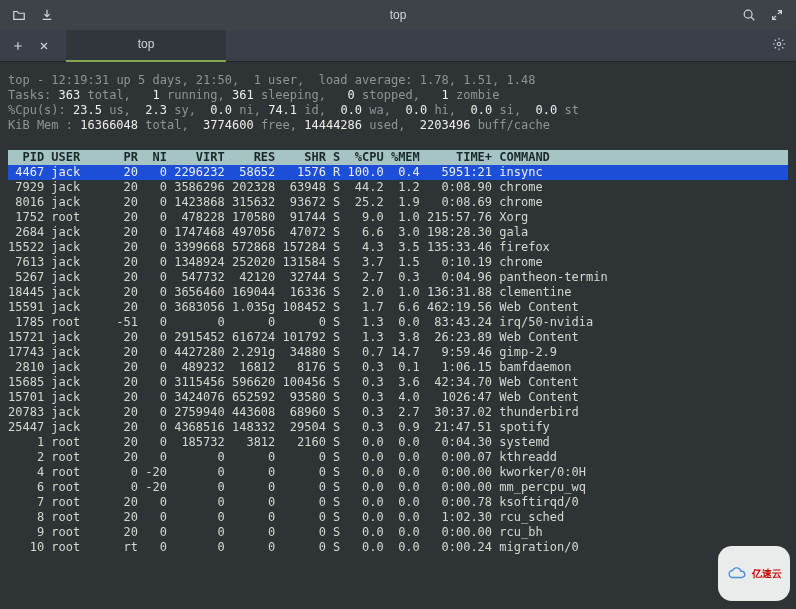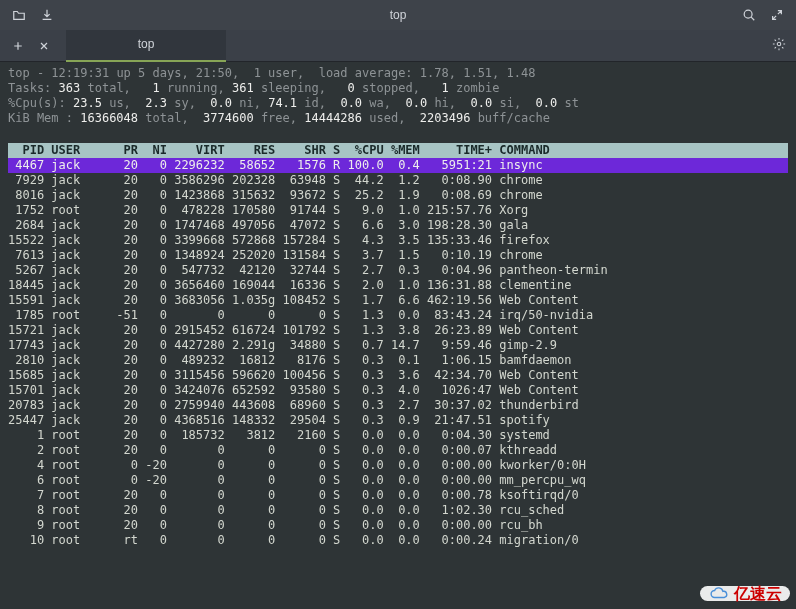--- a/index.html
+++ b/index.html
@@ -7,29 +7,29 @@
 .titlebar{background:#3e434a;height:30px;display:flex;align-items:center;position:relative}
 .titlebar .left-icons{display:flex;gap:14px;padding-left:12px}
 .titlebar .right-icons{display:flex;gap:14px;padding-right:12px;position:absolute;right:0}
 .titlebar .title{position:absolute;left:50%;transform:translateX(-50%);font-family:sans-serif;font-size:12px;color:#cfd3d9}
 .titlebar svg{width:14px;height:14px;display:block}
 .tabbar{background:#3b4048;height:32px;display:flex;align-items:center;padding-left:6px;gap:2px;position:relative;border-bottom:1px solid #22252a}
 .tab-btn{width:24px;height:24px;display:flex;align-items:center;justify-content:center;border-radius:3px}
 .tab-btn svg{width:12px;height:12px}
 .tab{background:#31363d;height:32px;min-width:160px;padding:0 18px;display:flex;align-items:center;justify-content:center;font-family:sans-serif;font-size:12px;color:#cfd3d9;border-bottom:2px solid #87a556;margin-left:8px}
 .tabbar .right{position:absolute;right:10px;display:flex;align-items:center}
-.terminal{padding:4px 8px 8px 8px}
+.terminal{padding:11px 8px 8px 8px}
 .header-rows{margin-bottom:2px}
 .header-rows div{white-space:pre}
 .bold{color:#eeeeec;font-weight:normal}
 .dim{color:#8e9396}
 .col-header{background:#a7c4c4;color:#1a2a2a;white-space:pre;font-weight:bold}
-.row-highlight{background:#6d28d9;color:#eeeeec;white-space:pre}
+.row-highlight{background:#1d4ed8;color:#eeeeec;white-space:pre}
 .proc-row{white-space:pre}
-.watermark{position:absolute;right:6px;bottom:8px;display:flex;align-items:center;gap:4px;background:rgba(255,255,255,.9);border-radius:14px;padding:0 8px;font-family:sans-serif;font-size:16px;color:#4a6}
+.watermark{position:absolute;right:6px;bottom:8px;display:flex;align-items:center;gap:4px;background:rgba(255,255,255,.9);border-radius:14px;padding:20px 8px;font-family:sans-serif;font-size:10px;color:#4a6}
 .watermark-text{color:#c00;font-weight:bold}
 </style>
 </head>
 <body>
 
 <div class="titlebar">
   <div class="left-icons">
     <span>
         <svg viewBox="0 0 16 16" fill="none" stroke="#cfd3d9" stroke-width="1.4">
           <path d="M2 4h4l1.5 2H14v7H2z"></path>

